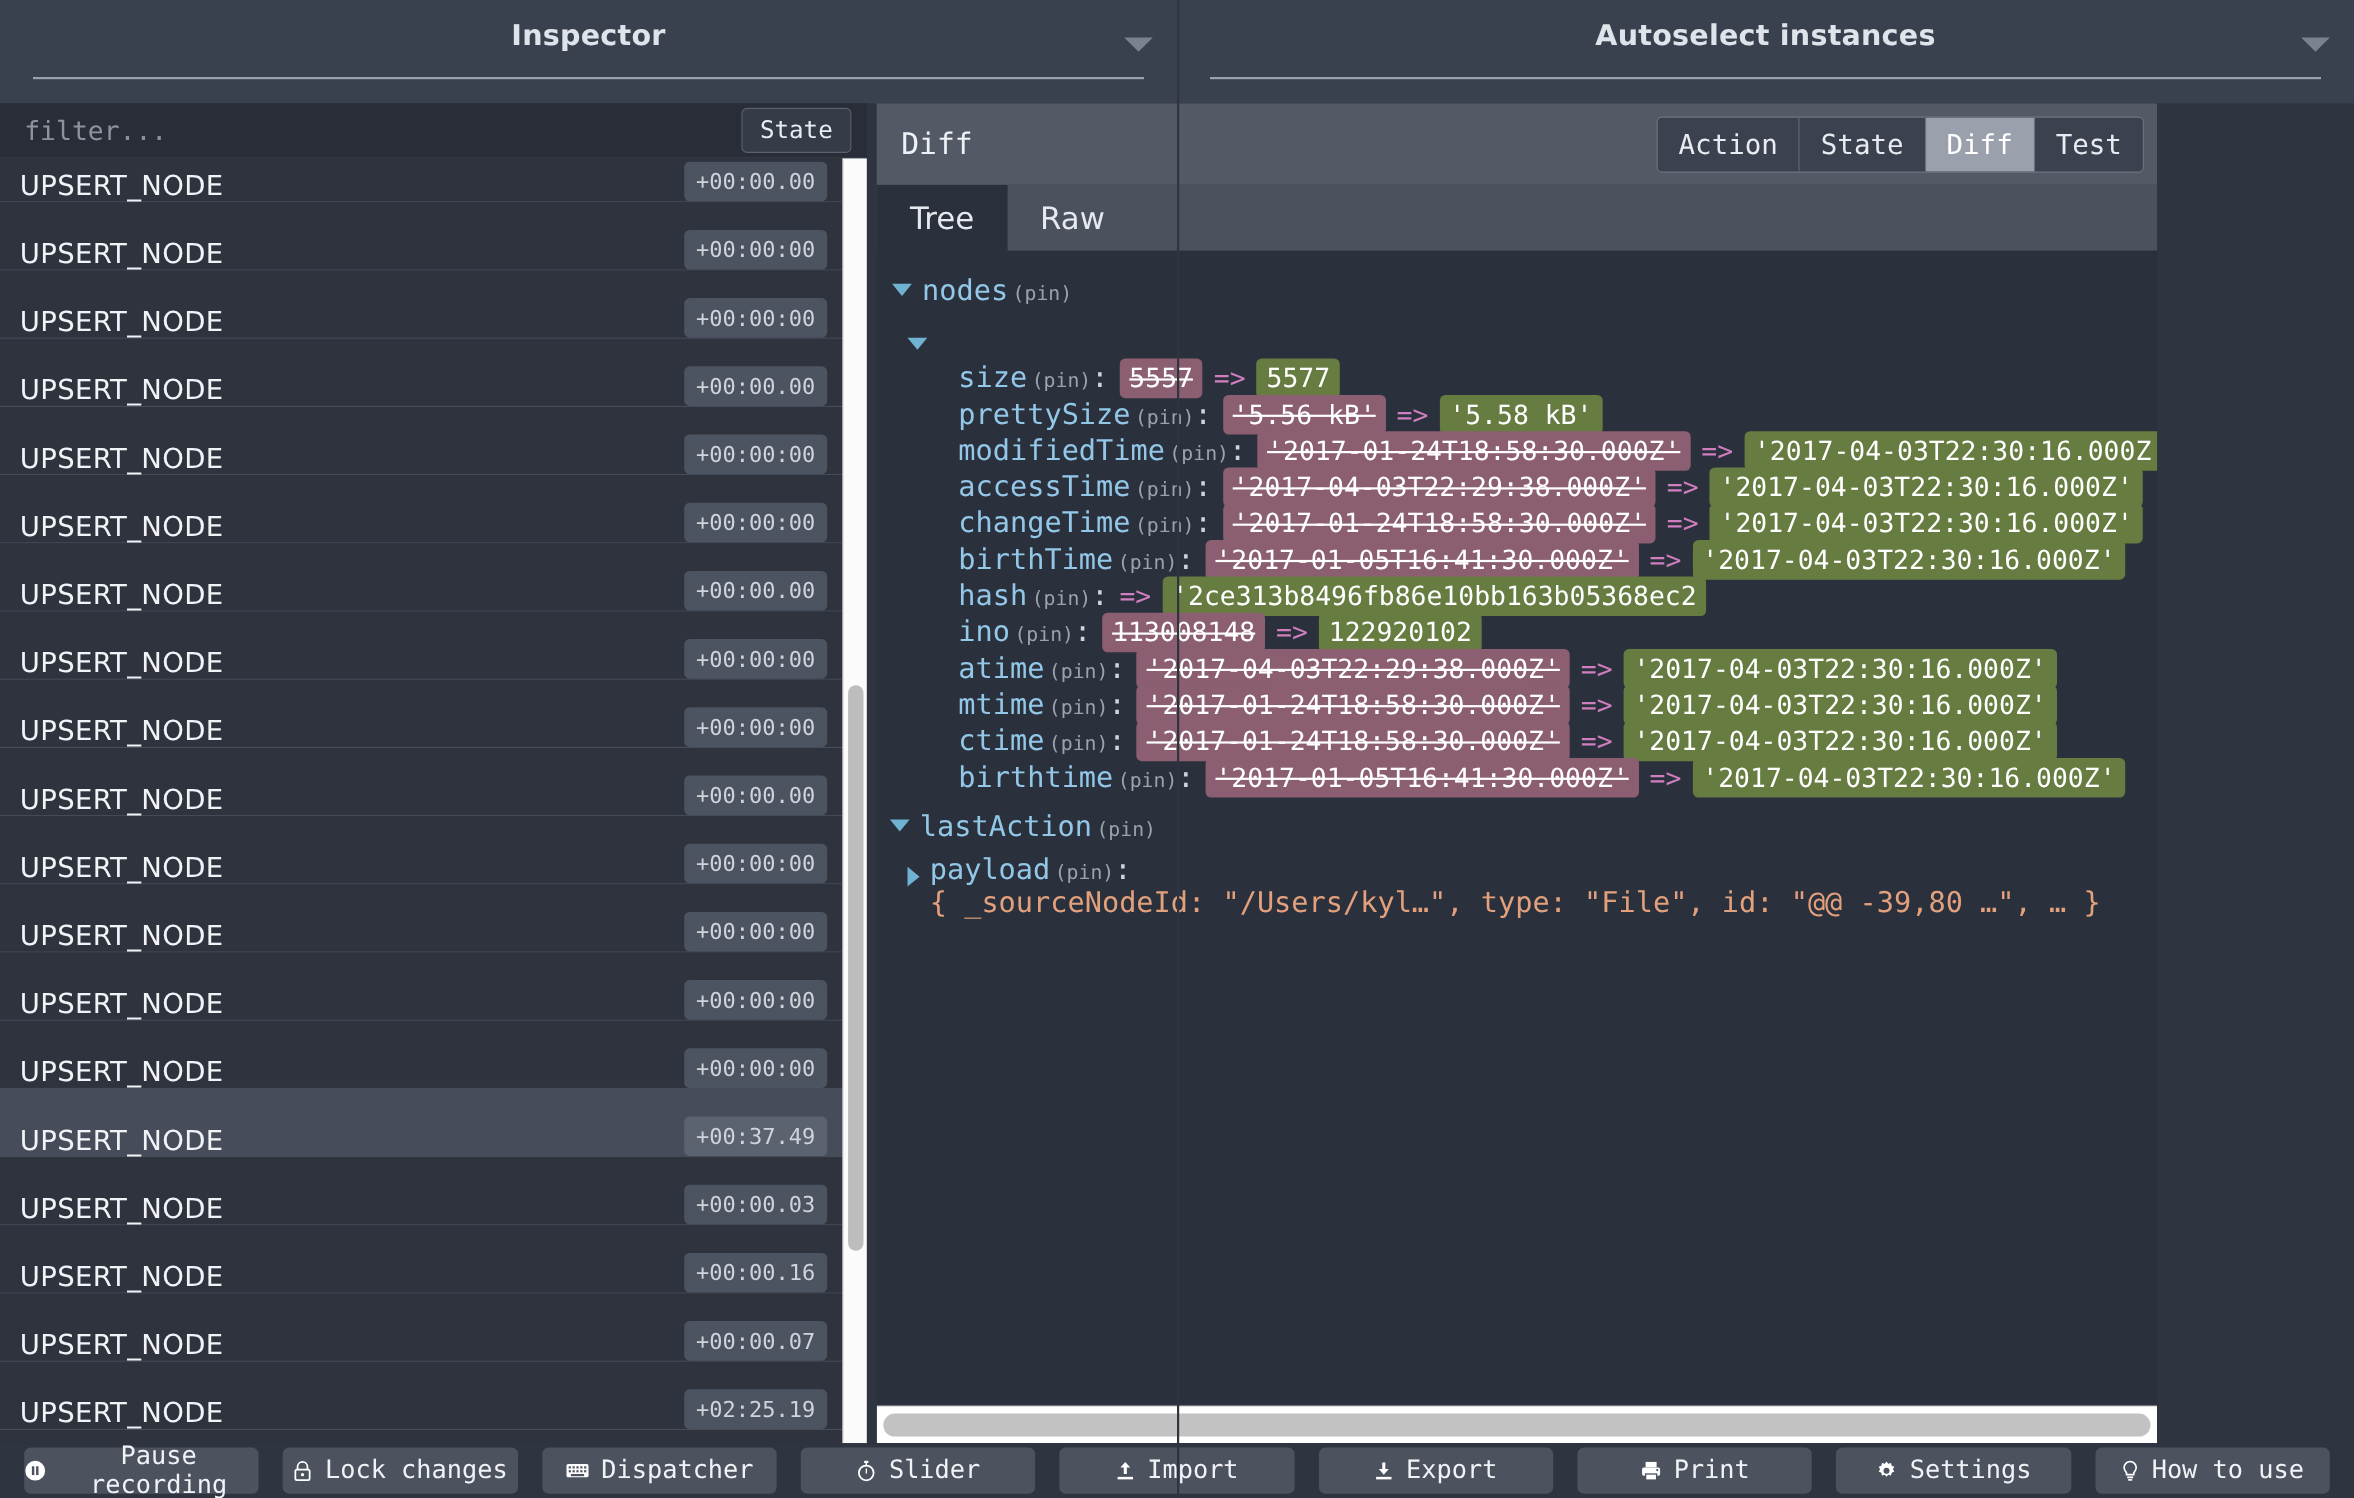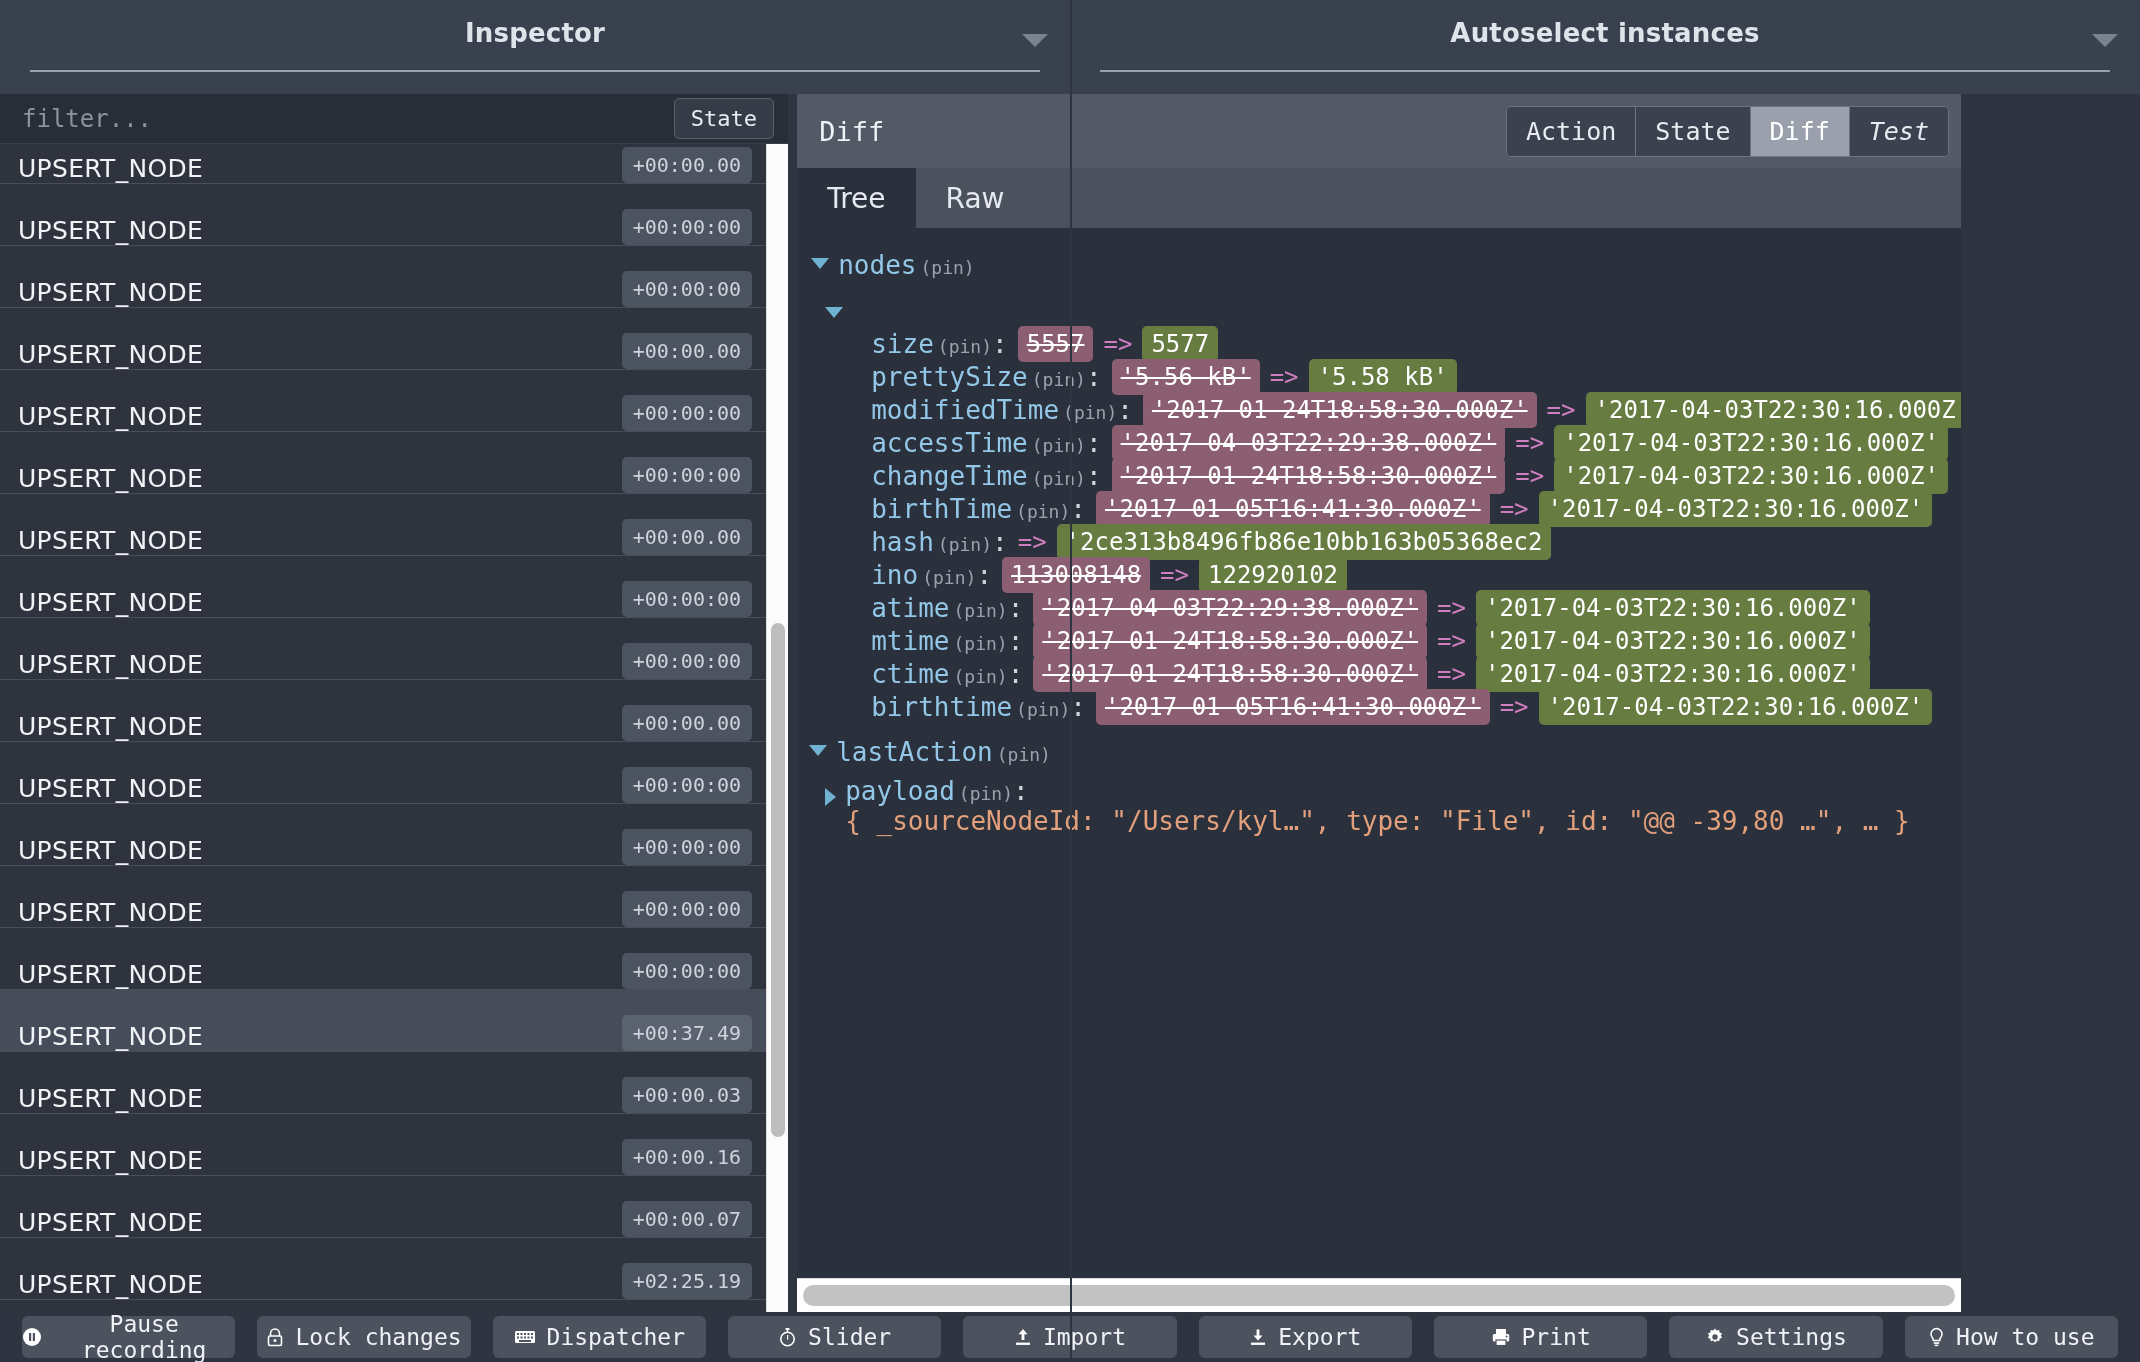--- a/index.html
+++ b/index.html
@@ -113,21 +113,21 @@
   .mode-tabs {
     margin-left: auto; display: flex;
     border: 1px solid #6d7481; border-radius: 5px; overflow: hidden;
   }
   .mode-tab {
     background: #3b414e; color: #e8ebf1; font-size: 25px;
     padding: 10px 19px; cursor: pointer;
     border-right: 1px solid #6d7481;
     font-family: "DejaVu Sans Mono", monospace;
   }
-  .mode-tab:last-child { border-right: none; font-style: italic; }
+  .mode-tab:last-child { border-right: none; }
   .mode-tab.active { background: #9aa0ac; color: #ffffff; }
 
   .subtabs {
     height: 60px; background: #4b515d; display: flex; align-items: stretch;
     flex: 0 0 60px;
   }
   .subtab {
     display: flex; align-items: center; padding: 0 30px;
     color: #e6e9ef; font-size: 28px; cursor: pointer;
     font-family: "DejaVu Sans", sans-serif;

